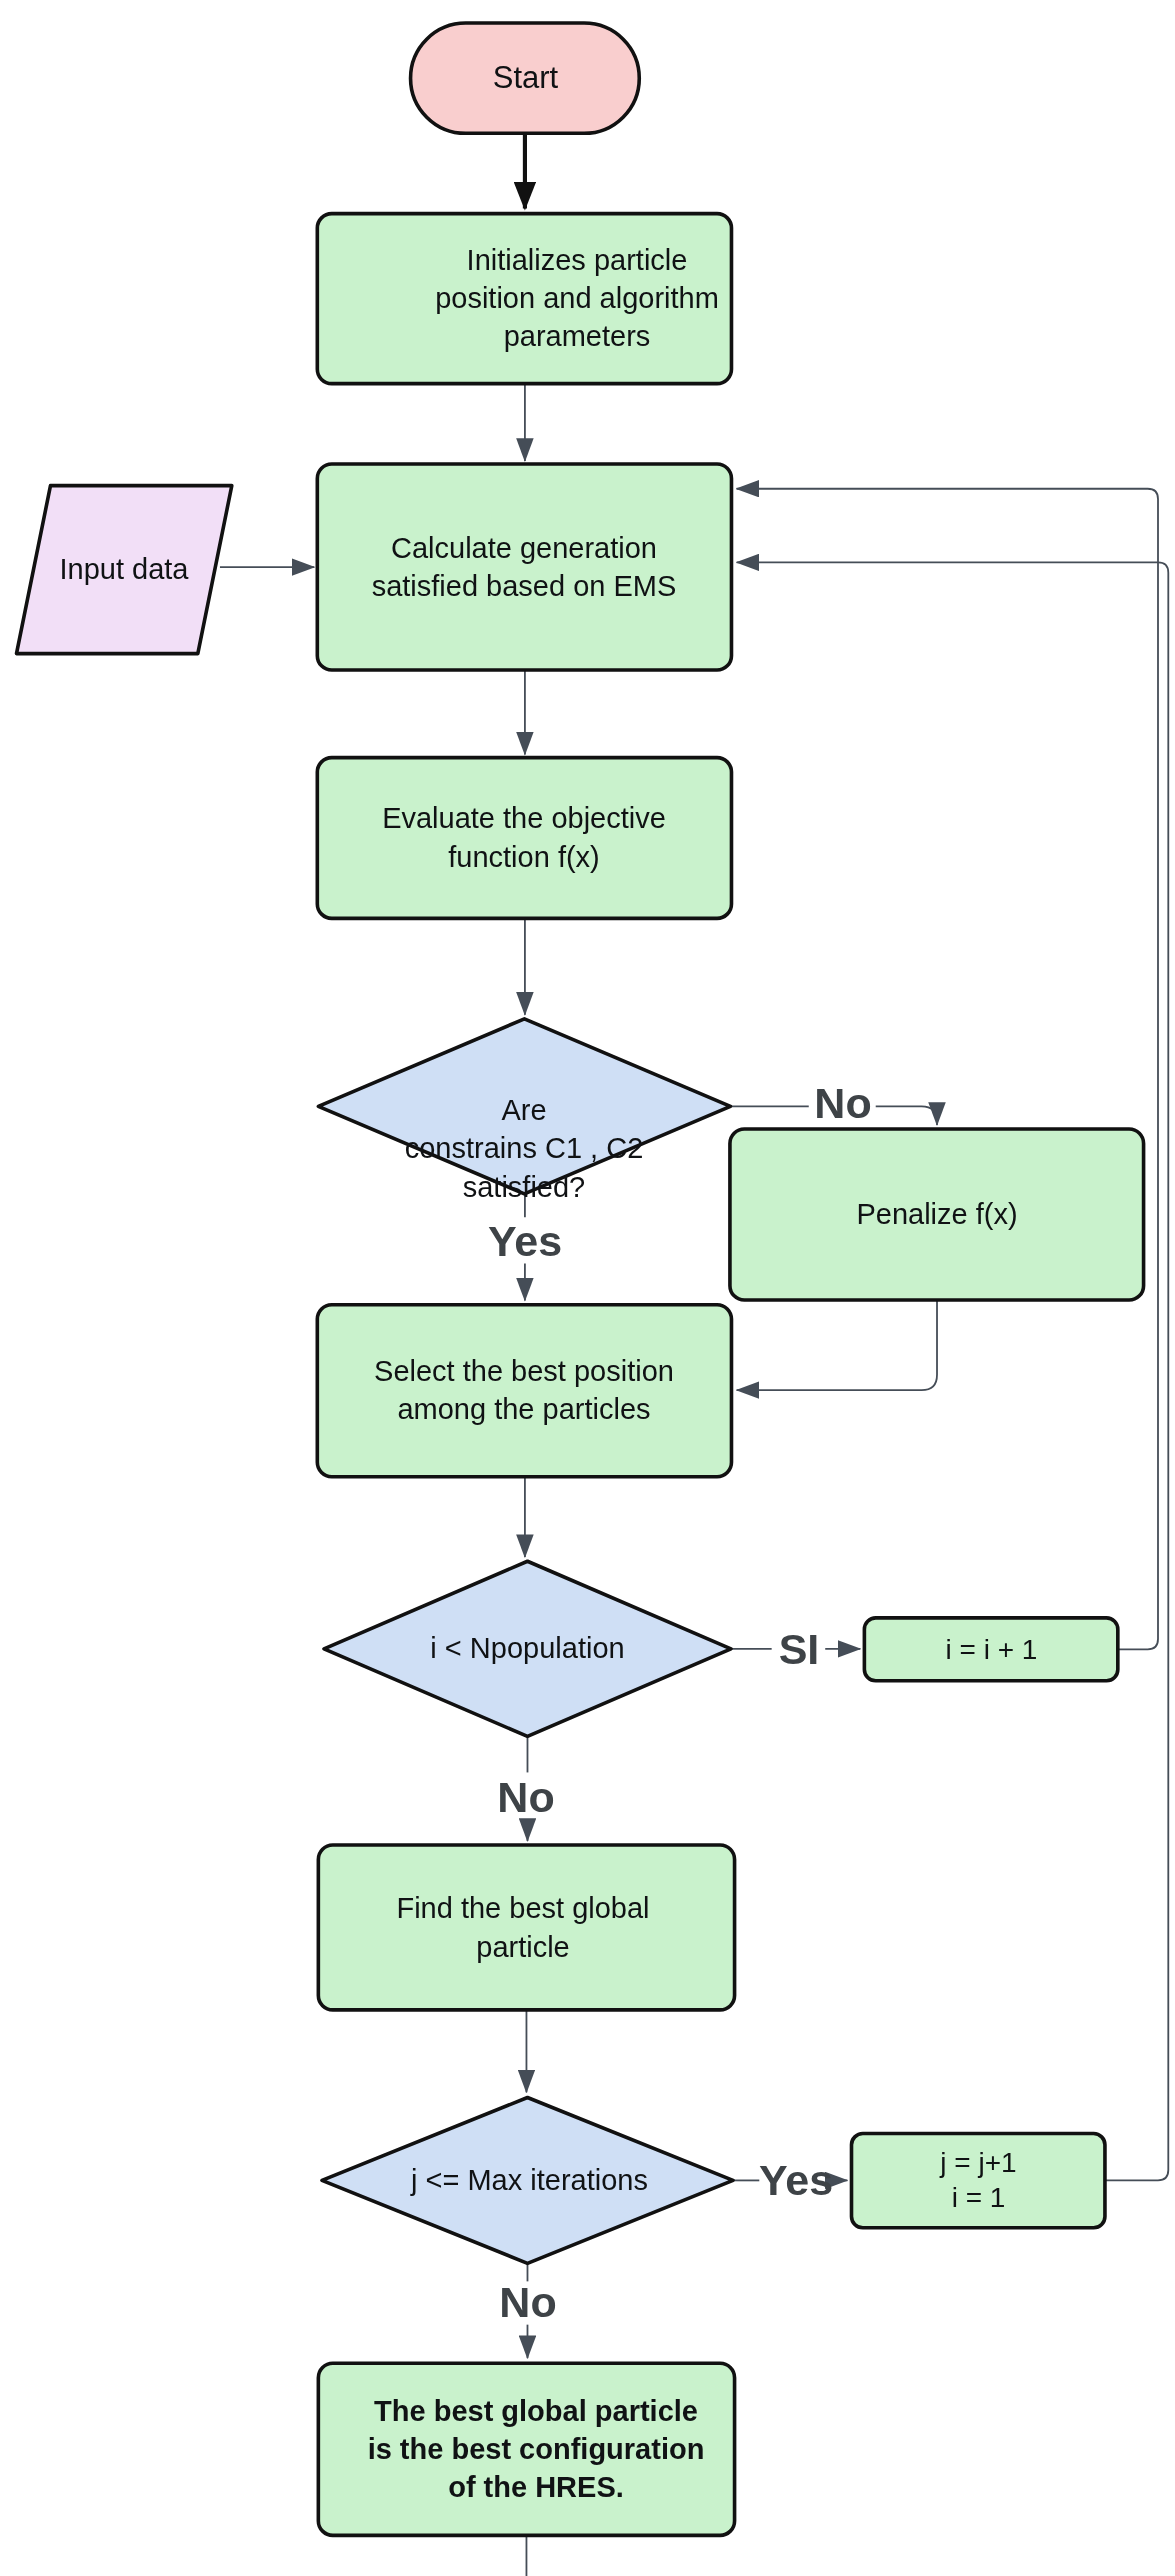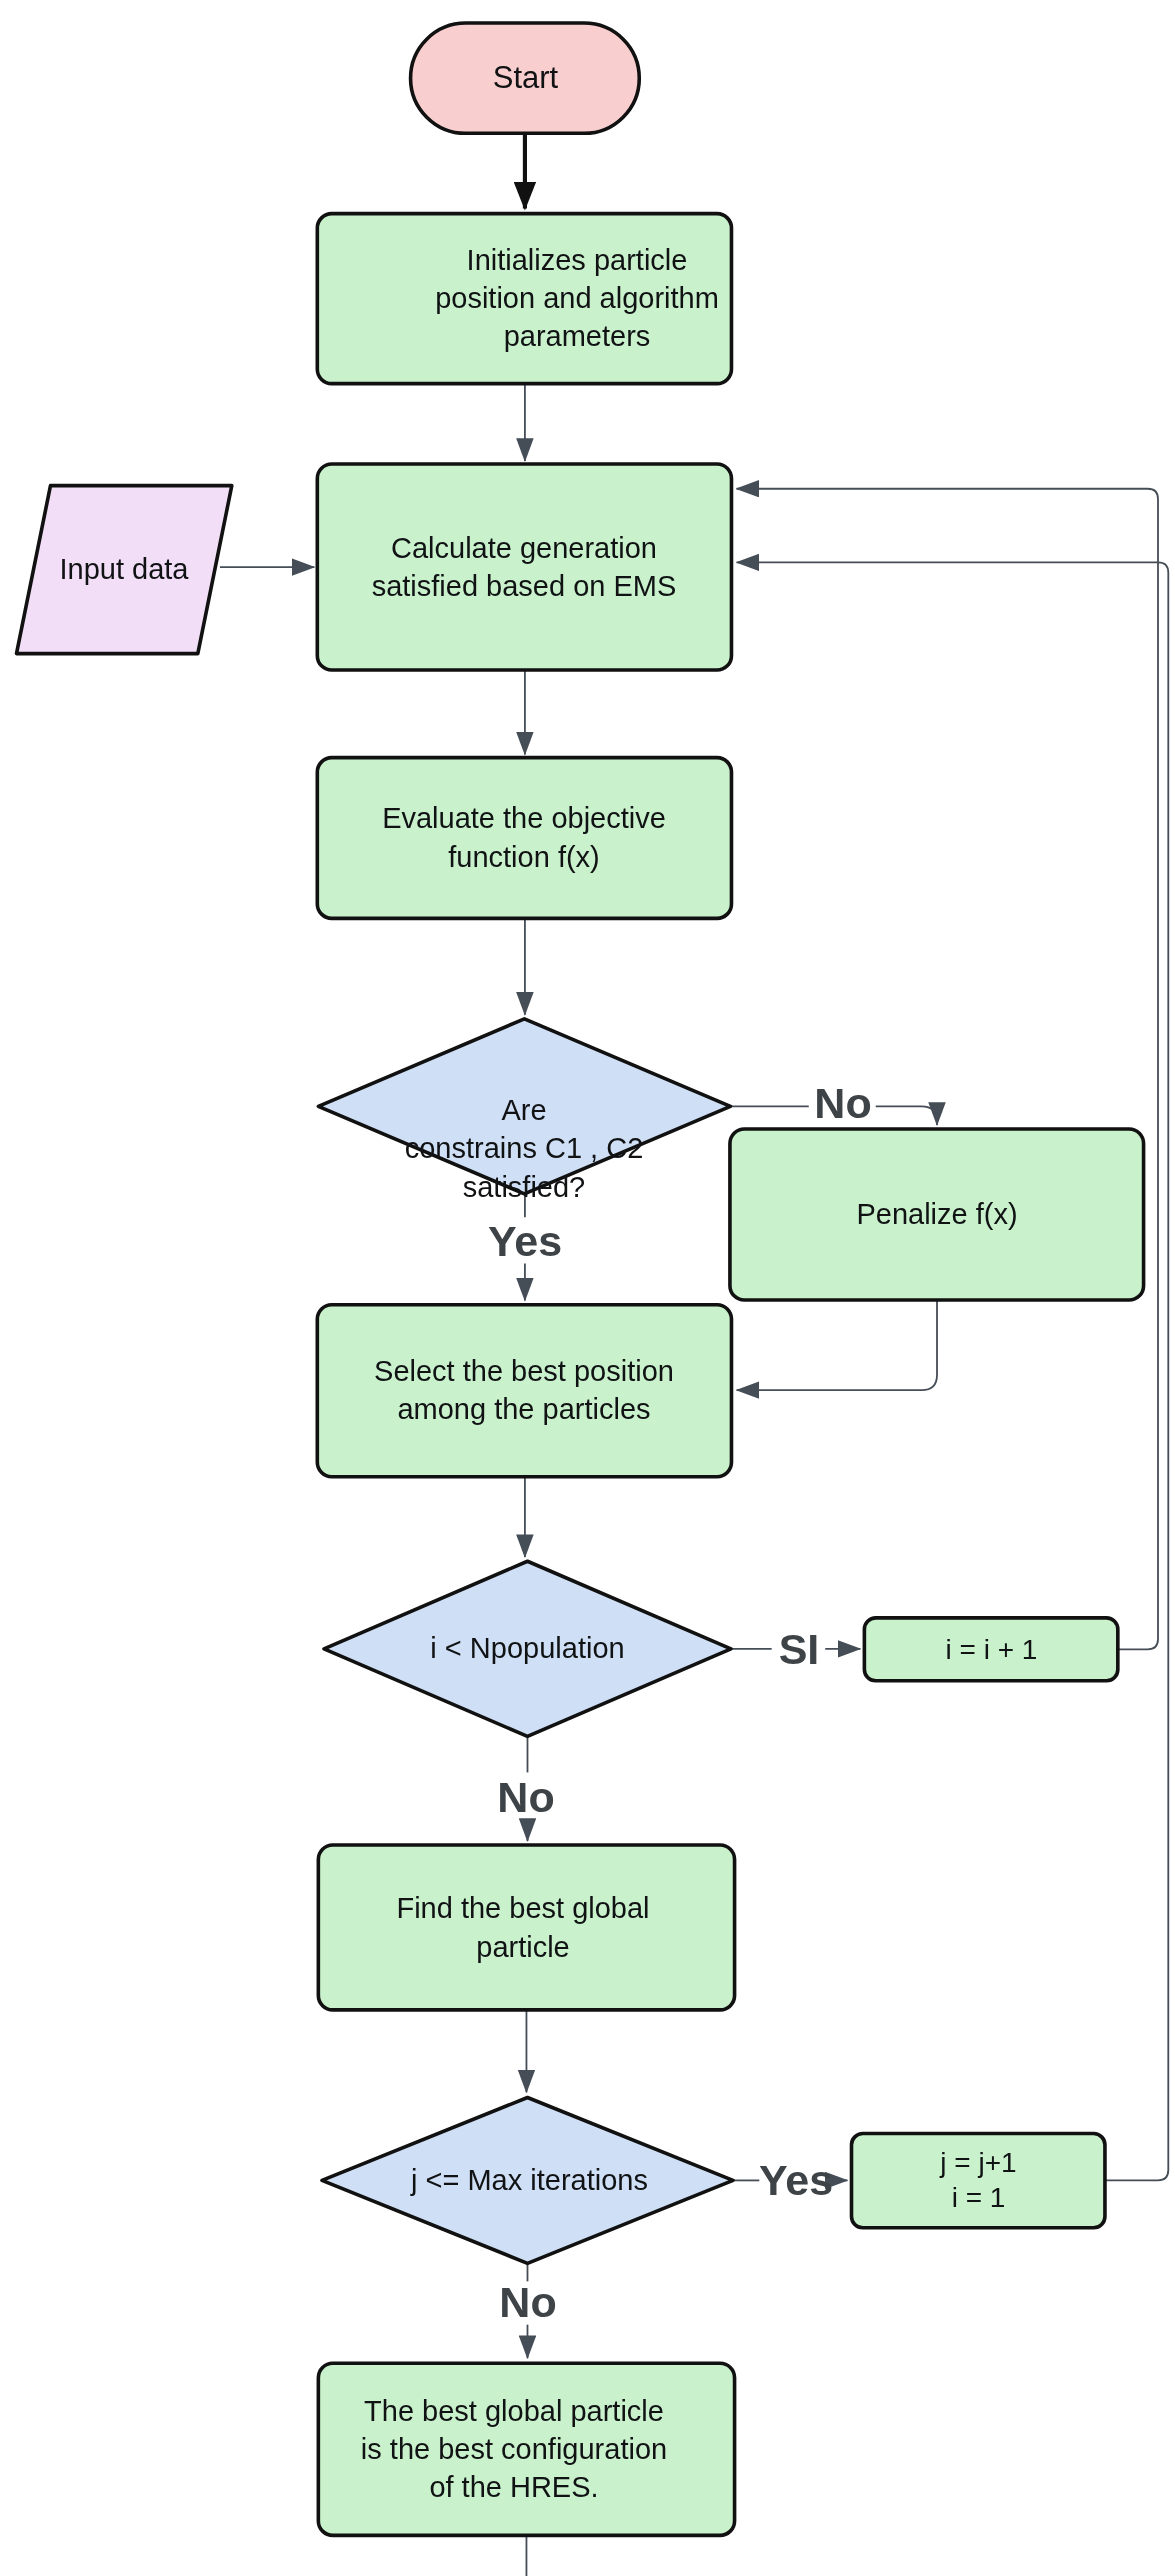--- a/index.html
+++ b/index.html
@@ -105,21 +105,21 @@
     <div class="node-label" style="left:730px;top:1129px;width:414px;height:171px;text-align:center;">Penalize f(x)</div>
     <div class="node-label" style="left:317px;top:1304px;width:414px;height:172px;text-align:center;">Select the best position
 among the particles</div>
     <div class="node-label" style="left:324px;top:1561px;width:407px;height:175px;">i &lt; Npopulation</div>
     <div class="node-label small-label" style="left:865px;top:1618px;width:253px;height:63px;">i = i + 1</div>
     <div class="node-label" style="left:315px;top:1845px;width:416px;height:165px;">Find the best global
 particle</div>
     <div class="node-label" style="left:324px;top:2097px;width:411px;height:166px;text-align:center;">j &lt;= Max iterations</div>
     <div class="node-label small-label" style="left:852px;top:2133px;width:253px;height:94px;">j = j+1
 i = 1</div>
-    <div class="node-label" style="left:306px;top:2363px;width:416px;height:172px;">The best global particle
+    <div class="node-label" style="left:328px;top:2363px;width:416px;height:172px;font-weight:bold;">The best global particle
 is the best configuration
 of the HRES.</div>
 
   </div>
 
   <div style="color: rgb(62, 67, 71);">
     <div class="edge-label" style="left:843px;top:1103px;">No</div>
     <div class="edge-label" style="left:525px;top:1241px;">Yes</div>
     <div class="edge-label" style="left:799px;top:1649px;">SI</div>
     <div class="edge-label" style="left:526px;top:1797px;">No</div>

